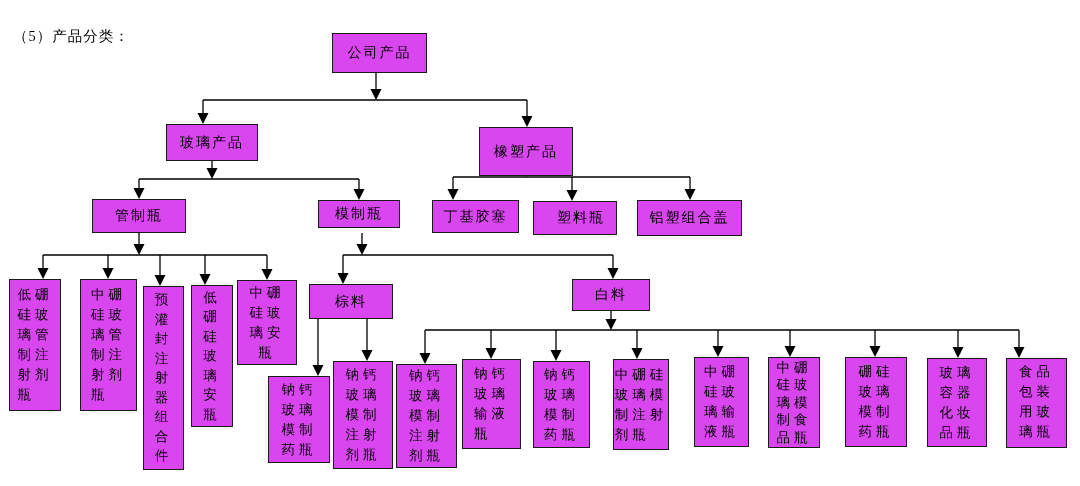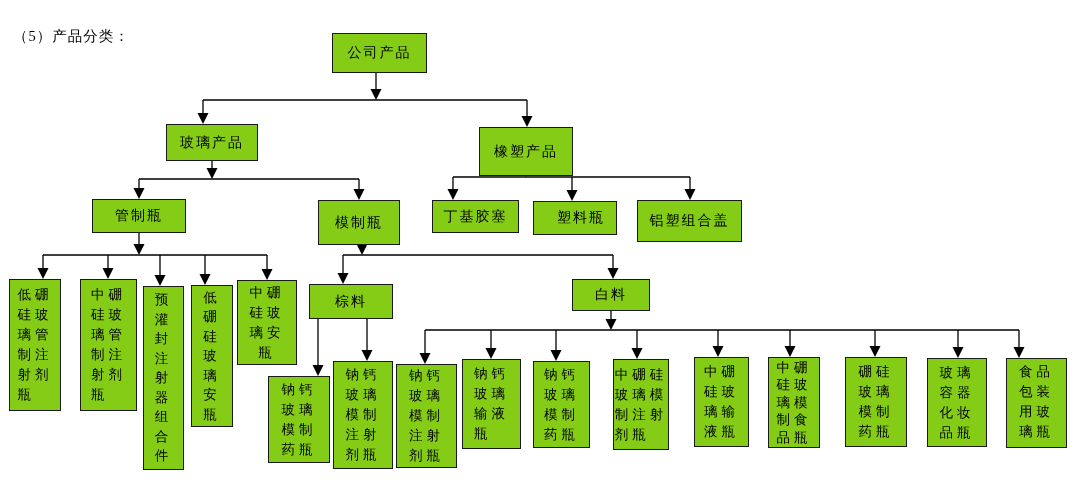--- a/index.html
+++ b/index.html
@@ -5,39 +5,39 @@
   html,body{margin:0;padding:0;background:#fff;}
   .stage{
     position:relative;width:1080px;height:486px;background:#ffffff;overflow:hidden;
     font-family:"Liberation Serif","DejaVu Serif",serif;color:#000;
   }
   .title{
     position:absolute;left:13px;top:27px;font-size:14.5px;letter-spacing:1px;white-space:nowrap;
   }
   .wires{position:absolute;left:0;top:0;z-index:1;}
   .box{
-    position:absolute;z-index:2;box-sizing:border-box;background:#84cc16;
+    position:absolute;z-index:2;box-sizing:border-box;background:#d946ef;
     border:1.5px solid #1a1a1a;
     display:flex;align-items:center;justify-content:center;
     white-space:pre-line;text-align:left;
     font-size:13.5px;line-height:20px;letter-spacing:4px;
   }
   .hd{font-size:14px;line-height:normal;letter-spacing:2px;white-space:nowrap;text-align:center;}
   .tc{text-align:center;}
   .lh17{line-height:17.5px;}
   .lh19{line-height:19.5px;}
   
   .b-company{left:332px;top:33px;width:95px;height:40px;}
   .b-glass{left:166px;top:124px;width:92px;height:37px;}
   .b-rubber{left:479px;top:127px;width:94px;height:49px;}
   .b-tube{left:92px;top:199px;width:94px;height:34px;}
-  .b-molded{left:318px;top:200px;width:82px;height:45px;}
+  .b-molded{left:318px;top:200px;width:82px;height:28px;}
   .b-butyl{left:420px;top:200px;width:87px;height:33px;margin-left:12px;}
   .b-plastic{left:533px;top:201px;width:84px;height:34px;padding-left:12px;}
-  .b-alucap{left:637px;top:200px;width:105px;height:42px;}
+  .b-alucap{left:637px;top:200px;width:105px;height:36px;}
   .b-t1{left:9px;top:279px;width:52px;height:132px;}
   .b-t2{left:80px;top:279px;width:57px;height:132px;}
   .b-t3{left:143px;top:286px;width:41px;height:184px;}
   .b-t4{left:191px;top:285px;width:42px;height:142px;}
   .b-t5{left:237px;top:280px;width:60px;height:85px;}
   .b-brown{left:309px;top:284px;width:84px;height:35px;}
   .b-white{left:572px;top:279px;width:78px;height:32px;}
   .b-a{left:268px;top:376px;width:62px;height:87px;}
   .b-b{left:333px;top:361px;width:60px;height:108px;}
   .b-c{left:396px;top:364px;width:61px;height:104px;}

